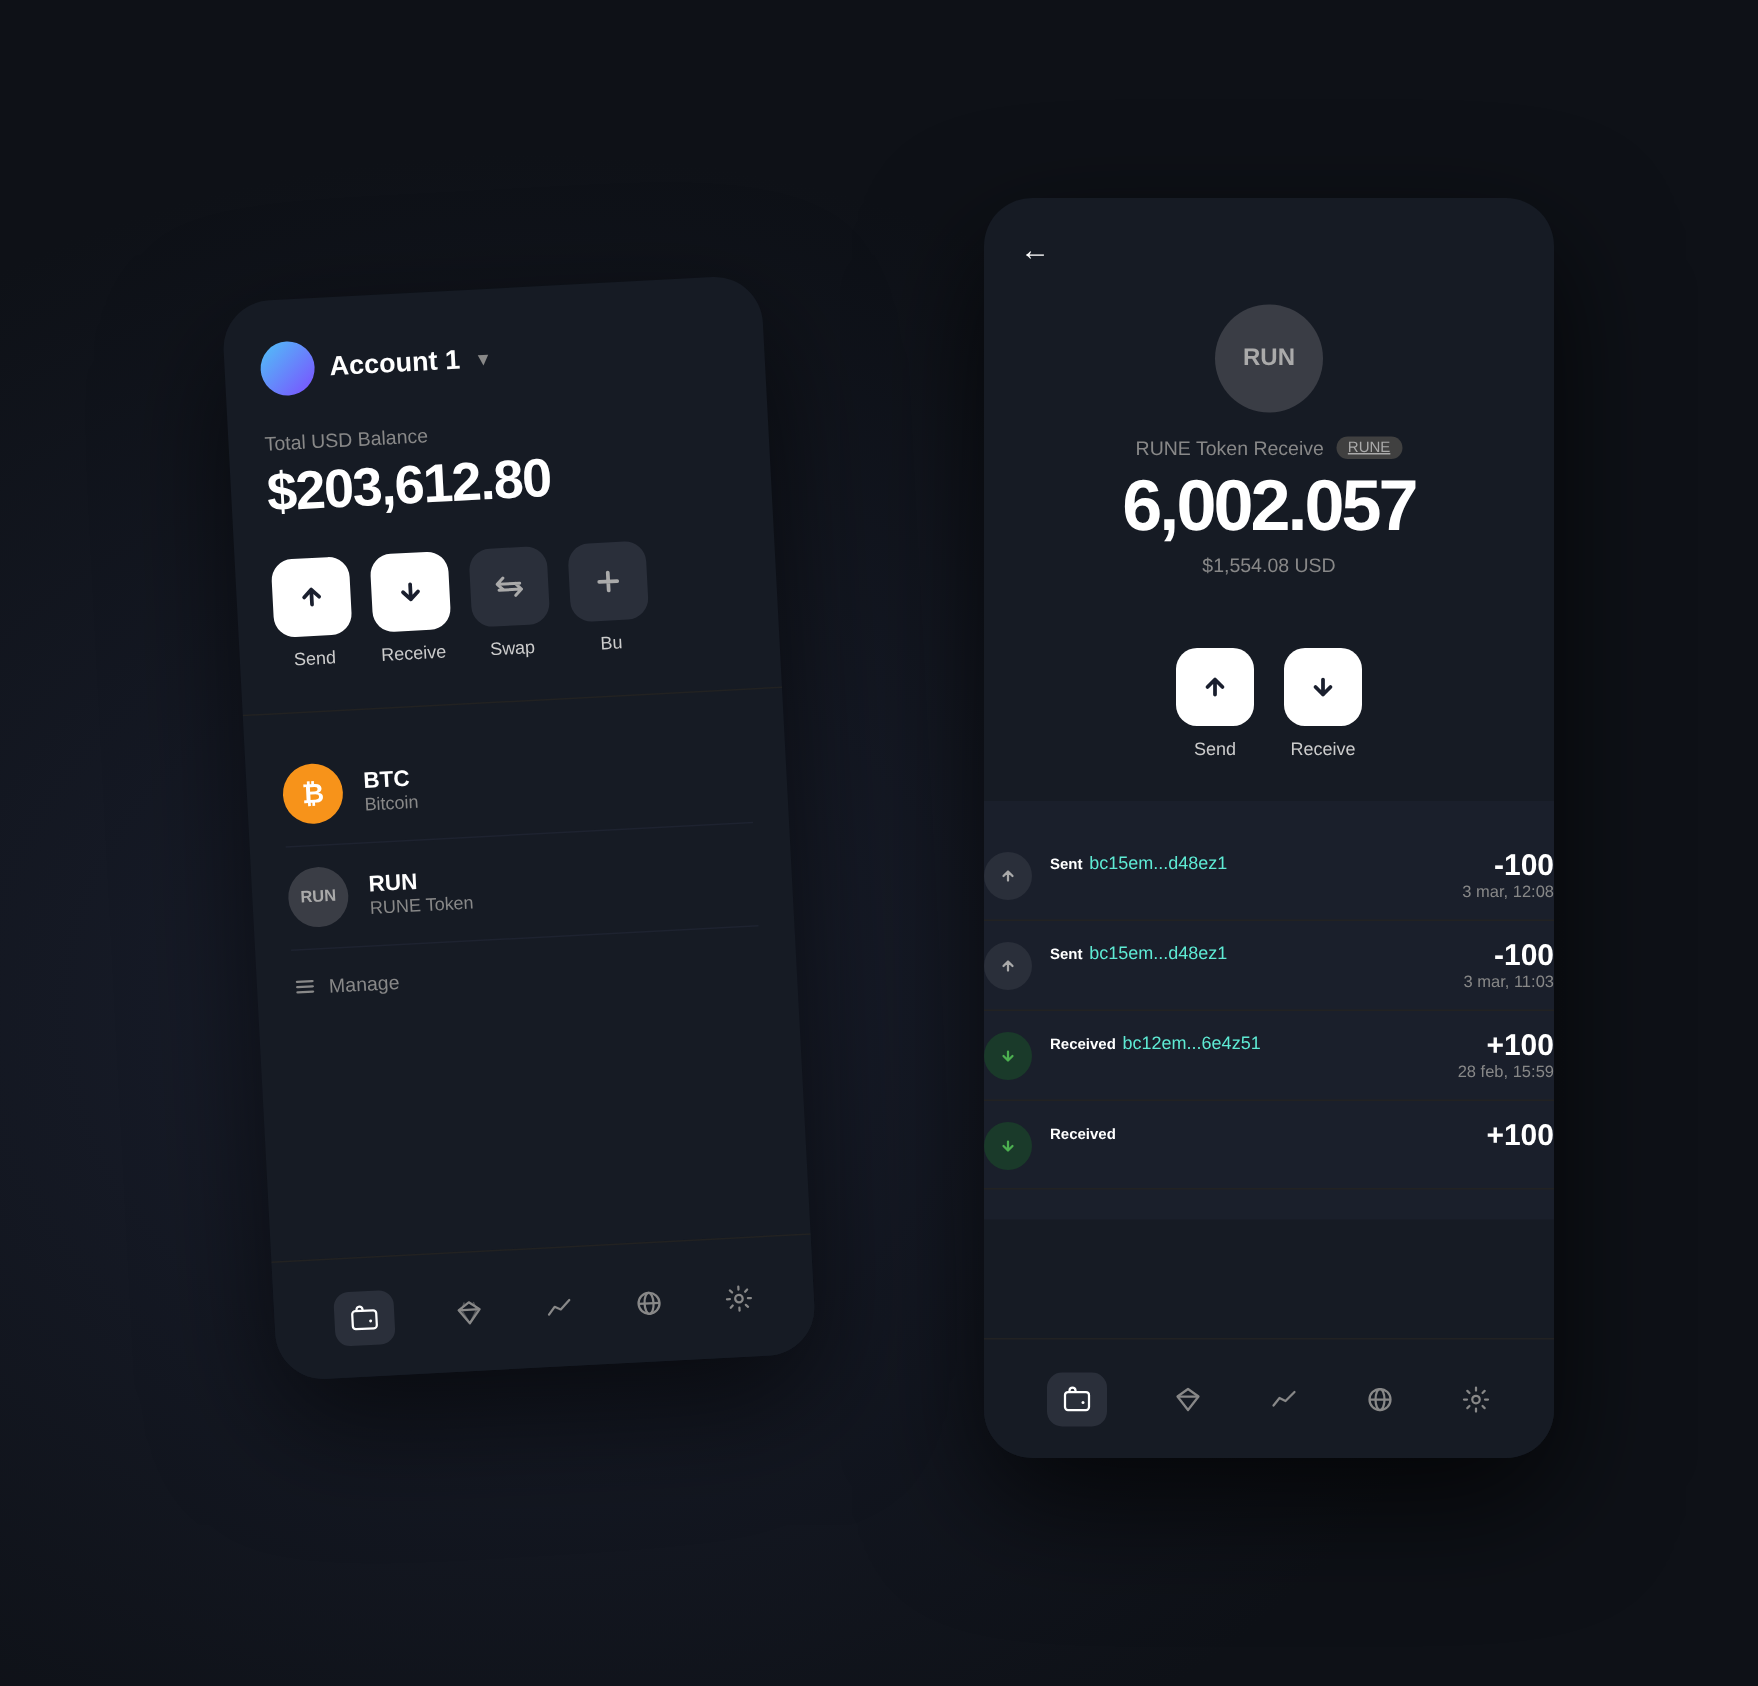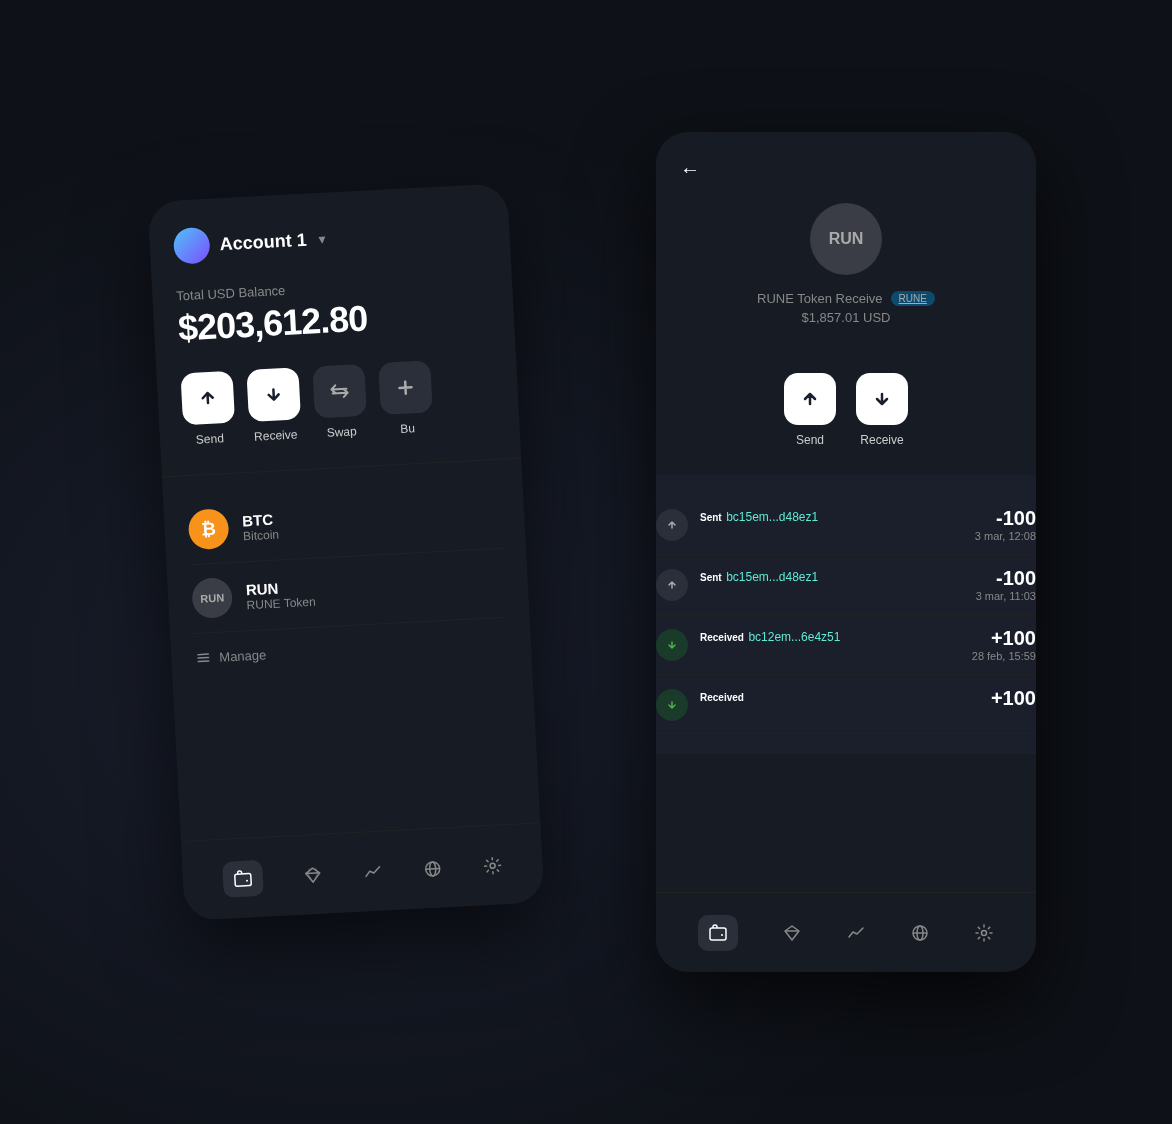--- a/index.html
+++ b/index.html
@@ -233,21 +233,21 @@
     }
     .token-balance-label {
       display: flex;
       align-items: center;
       gap: 8px;
       color: #888;
       font-size: 13px;
       margin-bottom: 4px;
     }
     .token-badge {
-      background: #0c4a6e;
+      background: #404040;
       color: #aaa;
       font-size: 10px;
       padding: 2px 8px;
       border-radius: 20px;
       text-decoration: underline;
     }
     .token-amount {
       color: #fff;
       font-size: 48px;
       font-weight: 700;
@@ -470,21 +470,22 @@
     <div class="right-card-inner">
 
       <span class="back-btn">←</span>
 
       <div class="token-header">
         <div class="token-circle">RUN</div>
         <div class="token-balance-label">
           <span>RUNE Token Receive</span>
           <span class="token-badge">RUNE</span>
         </div>
-        <div class="token-usd">$1,857.01 USD</div>
+        <div class="token-amount">6,002.057</div>
+        <div class="token-usd">$1,554.08 USD</div>
       </div>
 
       <div class="right-action-buttons">
         <div class="action-btn">
           <div class="action-btn-icon">
             <svg width="22" height="22" viewBox="0 0 22 22" class="icon-svg">
               <path d="M11 16V6M11 6L6 11M11 6L16 11" stroke="#1a1f2e" stroke-width="2.5" stroke-linecap="round" stroke-linejoin="round" fill="none"></path>
             </svg>
           </div>
           <span class="action-btn-label">Send</span>

